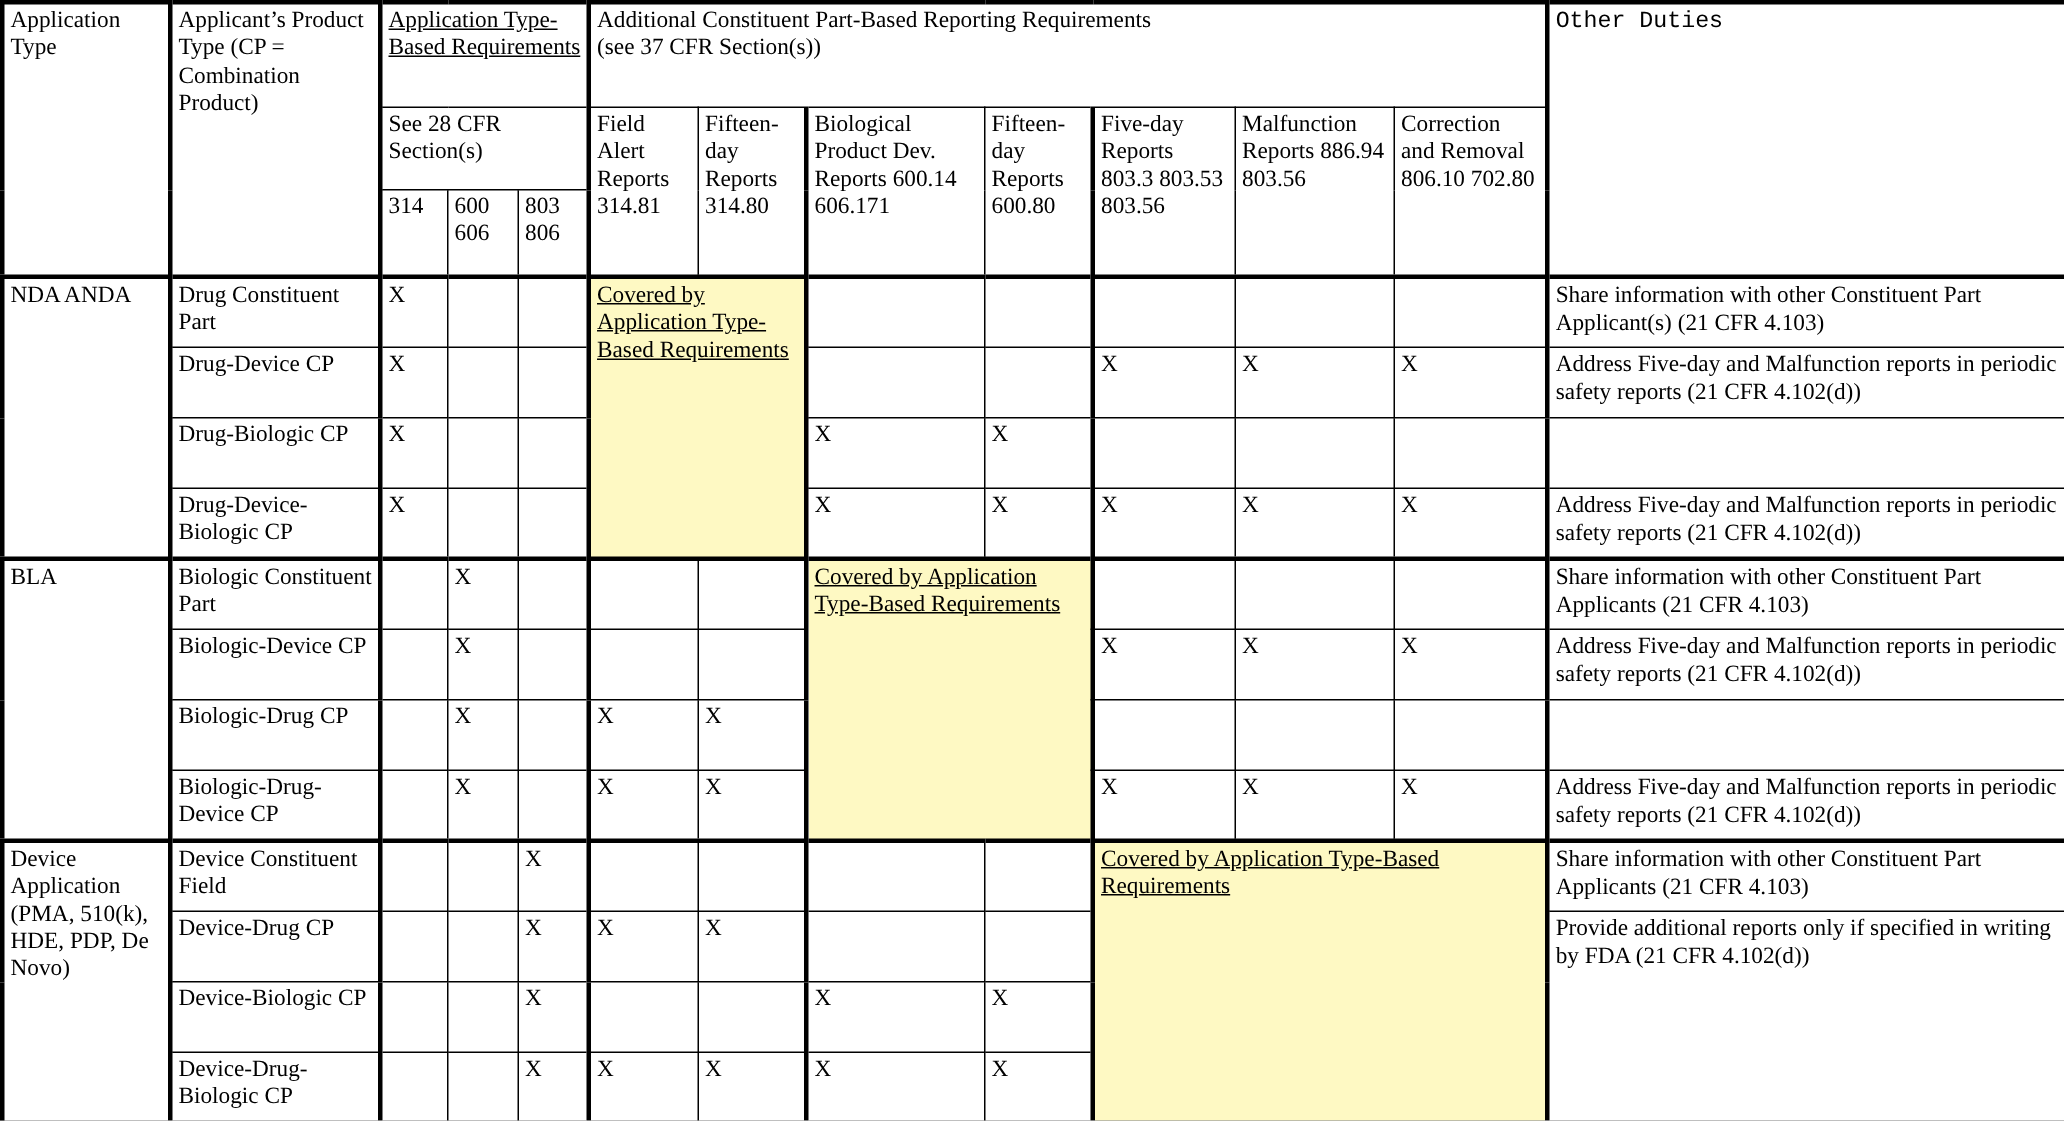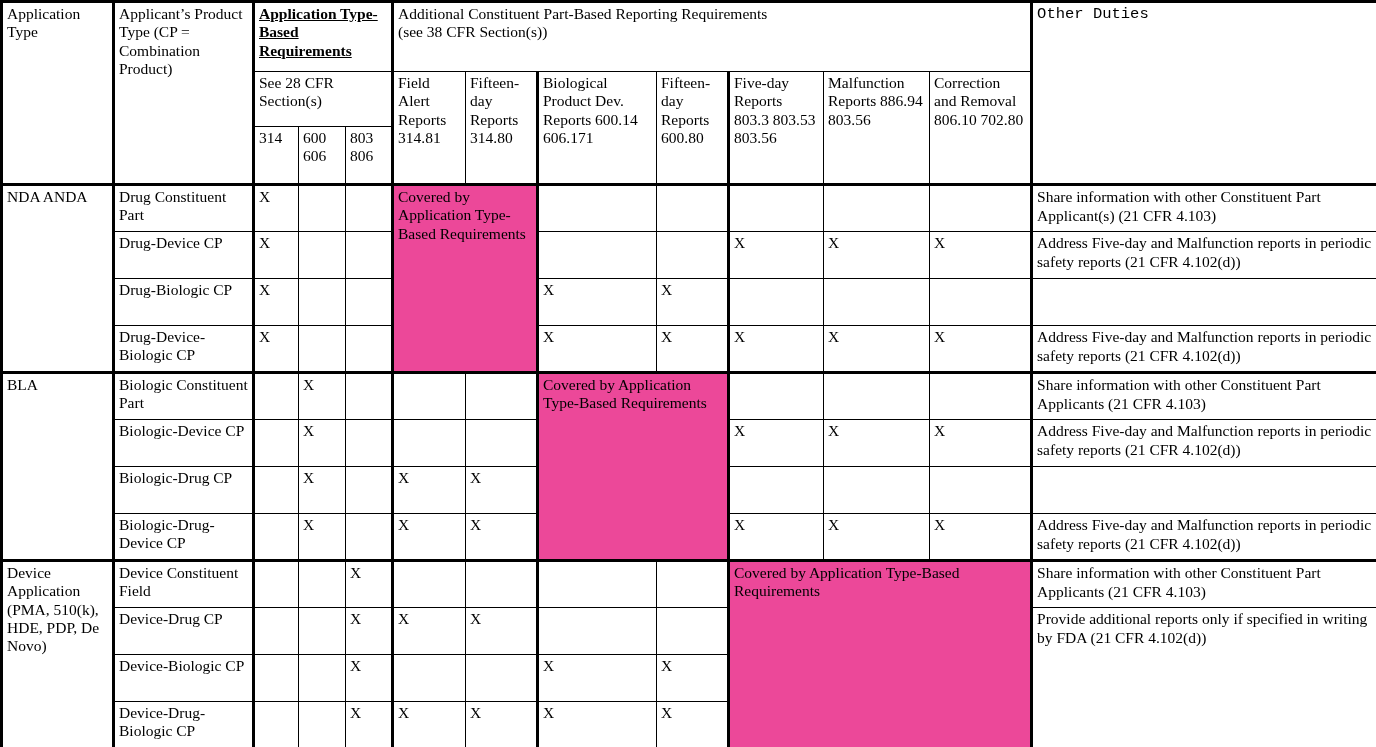--- a/index.html
+++ b/index.html
@@ -45,27 +45,27 @@
   }
   .hv-r { border-right-width: 3px !important; }
   .hv-t { border-top-width: 3px !important; }
 
   .ctr { text-align: center; }
   .mid { vertical-align: middle; }
   .bot { vertical-align: bottom; }
 
   .underline-block {
     text-decoration: underline;
-    font-weight: bold;
   }
 
   .grey {
-    background: #ec4899;
+    background: #fef9c3;
     text-align: center;
     vertical-align: middle;
+    text-decoration: underline;
   }
 
   .xmark {
     text-align: center;
     vertical-align: top;
     font-size: 15.5px;
   }
 
   .duties {
     font-size: 15.5px;
@@ -135,21 +135,21 @@
   <tbody>
 
     <tr class="row-h1">
       <td rowspan="3" class="apptype bot hv-r">Application Type</td>
       <td rowspan="3" class="prodtype bot hv-r">Applicant’s Product Type (CP = Combination Product)</td>
       <td colspan="3" class="ctr hv-r">
         <span class="underline-block">Application Type-Based Requirements</span>
       </td>
       <td colspan="7" class="bigspan hv-r">
         <div>Additional Constituent Part-Based Reporting Requirements</div>
-        <div>(see 38 CFR Section(s))</div>
+        <div>(see 37 CFR Section(s))</div>
       </td>
       <td rowspan="3" class="ctr bot">
         <div style="padding-bottom:4px;font-family:Liberation Mono, monospace;">Other Duties</div>
       </td>
     </tr>
 
     <tr class="row-h2">
       <td colspan="3" class="ctr mid hv-r">See 28 CFR Section(s)</td>
       <td rowspan="2" class="ctr bot">
         <div>Field Alert Reports 314.81</div>

